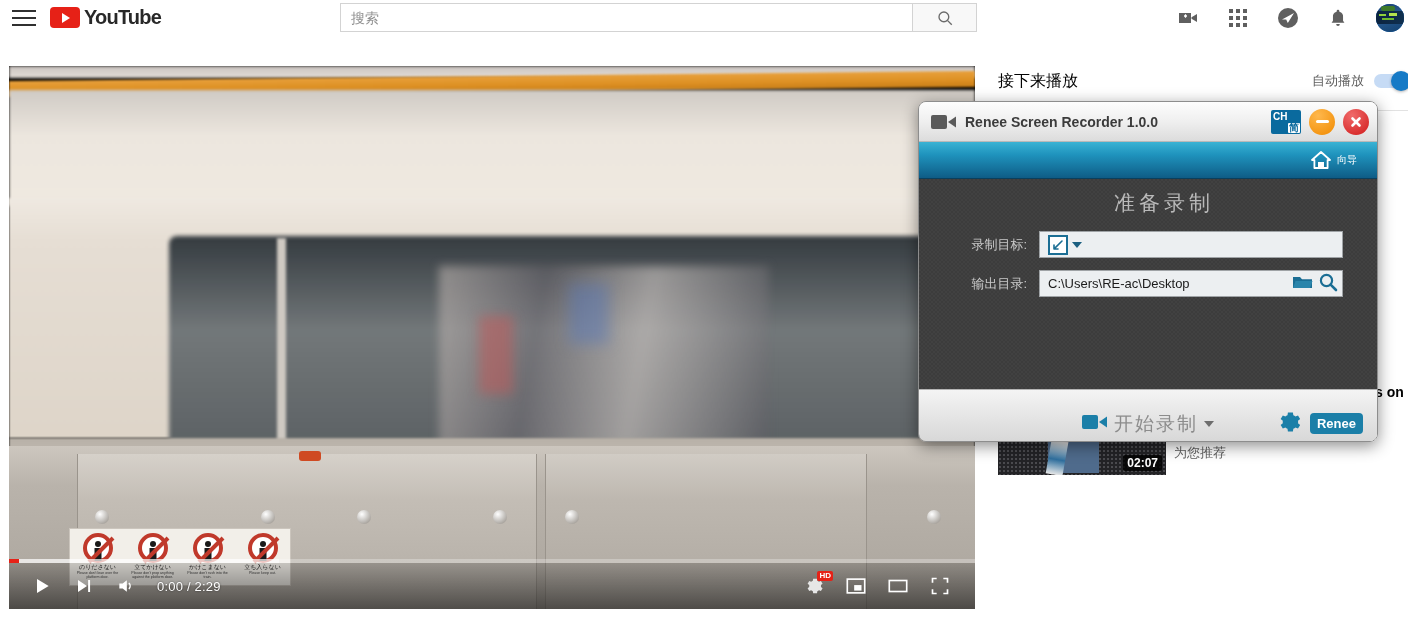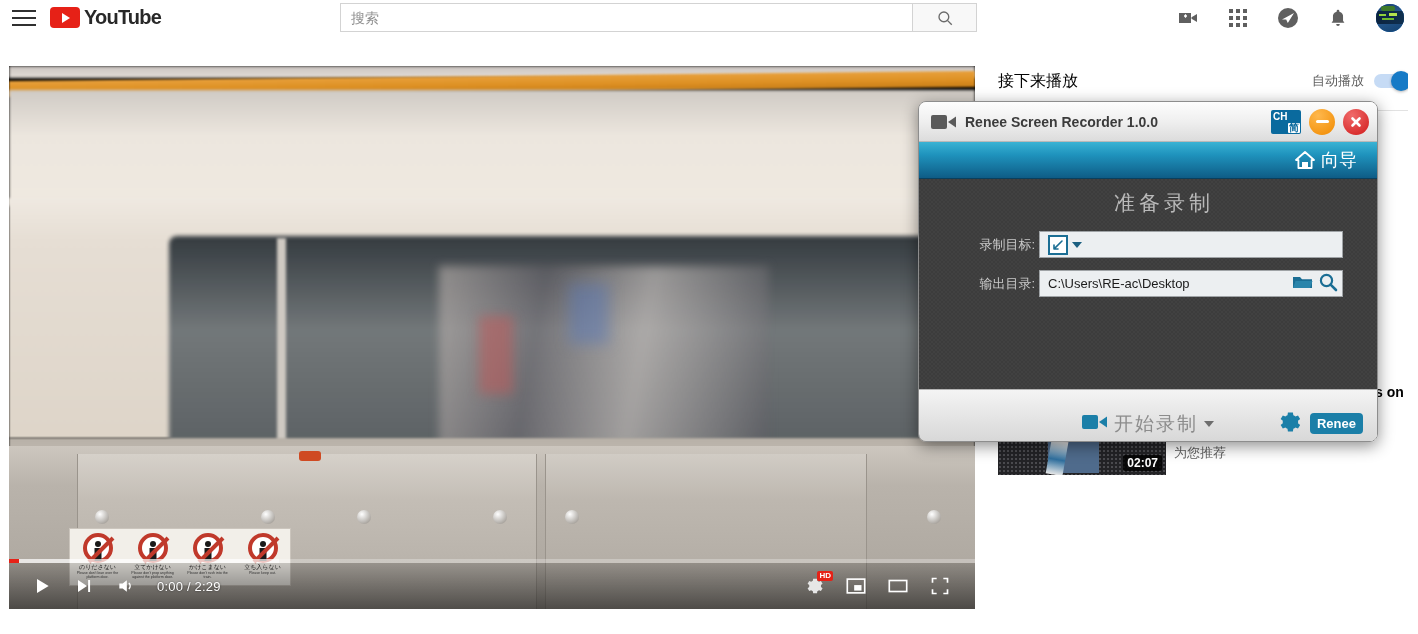--- a/index.html
+++ b/index.html
@@ -327,39 +327,39 @@
   .btn-close { background: radial-gradient(circle at 35% 25%, #f06a6a, #d11b1b); }
 
   .r-navbar {
     height: 37px;
     background: linear-gradient(180deg,#3ab3d4 0%, #1f93bd 35%, #0e5c86 100%);
     display: flex; align-items: center; justify-content: flex-end;
     padding-right: 20px; gap: 6px;
     border-bottom: 1px solid #0a3f5d;
   }
   .r-nav-item { display: flex; align-items: center; gap: 6px; cursor: pointer; }
-  .r-nav-label { color: #fff; font-size: 18px; font-family: Liberation Serif, serif; }
+  .r-nav-label { color: #fff; font-size: 10px; font-family: Liberation Serif, serif; }
 
   .r-body {
     height: 210px;
     background-color: #3c3c3c;
     background-image:
       linear-gradient(45deg, rgba(255,255,255,.025) 25%, transparent 25%, transparent 75%, rgba(255,255,255,.025) 75%),
       linear-gradient(45deg, rgba(255,255,255,.025) 25%, transparent 25%, transparent 75%, rgba(255,255,255,.025) 75%);
     background-size: 4px 4px;
     background-position: 0 0, 2px 2px;
     padding-top: 10px;
   }
   .r-heading {
     text-align: center; color: #b9b9b9; font-size: 21px; letter-spacing: 4px;
     font-family: "Liberation Sans", sans-serif; margin-bottom: 14px; padding-left: 32px;
   }
   .r-row { display: flex; align-items: center; margin-bottom: 12px; padding: 0 34px 0 0; }
   .r-label {
-    width: 120px; text-align: right; padding-right: 4px;
+    width: 120px; text-align: right; padding-right: 12px;
     color: #c9c9c9; font-size: 13px; font-family: "Liberation Sans", sans-serif;
   }
   .r-field {
     flex: 1; height: 27px; background: #eceff1;
     border: 1px solid #9fa3a6;
     display: flex; align-items: center; padding: 0 4px 0 8px;
   }
   .r-field-text { flex: 1; font-size: 13px; color: #1b1b1b; font-family: "Liberation Sans", sans-serif; }
   .r-field-icons { display: flex; align-items: center; gap: 4px; }
   .caret-down {

